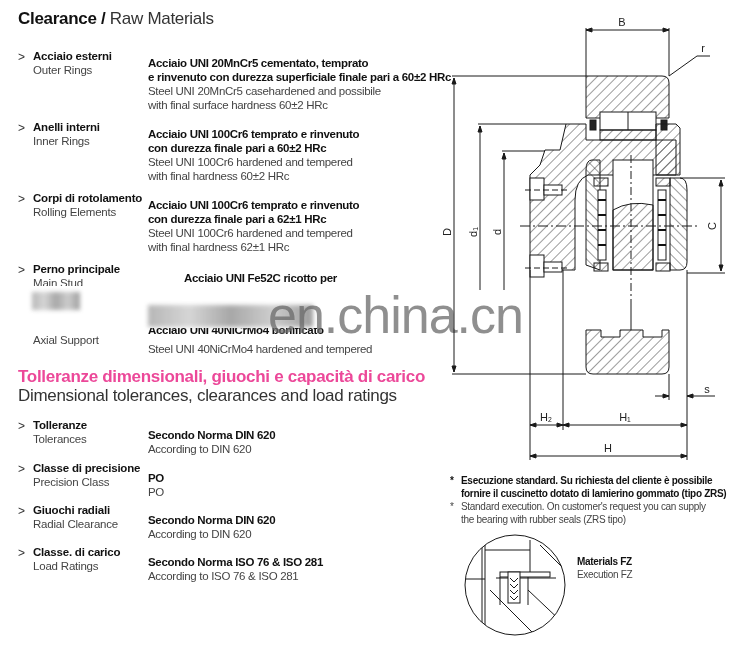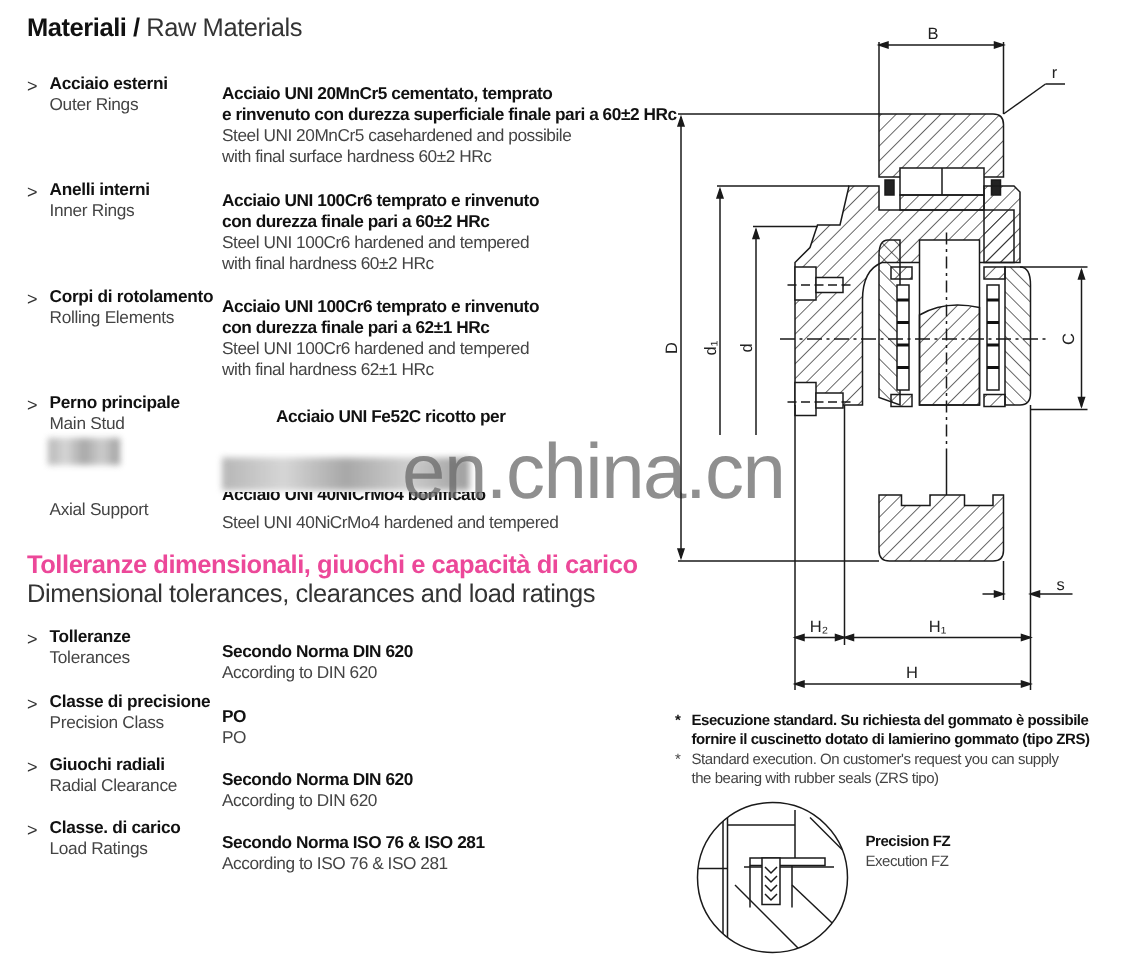--- a/index.html
+++ b/index.html
@@ -21,21 +21,21 @@
   .note .star { position:absolute; left:0; }
   .note .t { position:absolute; left:11px; }
   .fz-it { position:absolute; left:577px; top:556px; font-size:10px; font-weight:bold; color:#111; white-space:nowrap; letter-spacing:-0.3px; }
   .fz-en { position:absolute; left:577px; top:569px; font-size:10px; color:#444; white-space:nowrap; letter-spacing:-0.3px; }
   .dimtxt { font-family:"Liberation Sans", sans-serif; font-size:11px; fill:#222; }
 </style>
 </head>
 <body>
 
 <div class="abs h1" style="left:18px; top:9px;">
-  <b>Materiali /</b><span class="lt"> Raw Materials</span>
+  <b>Clearance /</b><span class="lt"> Raw Materials</span>
 </div>
 
 <div class="row" style="top:50px;">
   <span class="arrow" style="top:0;">&gt;</span>
   <span class="lbl-it" style="top:0;">Acciaio esterni</span>
   <span class="lbl-en" style="top:14px;">Outer Rings</span>
   <span class="desc-it" style="top:6px;">Acciaio UNI 20MnCr5 cementato, temprato</span>
   <span class="desc-it" style="top:20px;">e rinvenuto con durezza superficiale finale pari a 60±2 HRc</span>
   <span class="desc-en" style="top:34px;">Steel UNI 20MnCr5 casehardened and possibile</span>
   <span class="desc-en" style="top:48px;">with final surface hardness 60±2 HRc</span>
@@ -261,23 +261,23 @@
       <line x1="528" y1="577" x2="528" y2="605"></line>
       <line x1="490" y1="590" x2="535" y2="635"></line>
       <line x1="528" y1="590" x2="565" y2="625"></line>
       <line x1="540" y1="545" x2="570" y2="575"></line>
     </g>
   </g>
 </svg>
 
 <div class="note" style="top:474px; font-weight:bold; color:#111;">
   <span class="star">*</span>
-  <span class="t" style="top:0;">Esecuzione standard. Su richiesta del gommato è possibile</span>
+  <span class="t" style="top:0;">Esecuzione standard. Su richiesta del cliente è possibile</span>
   <span class="t" style="top:13px;">fornire il cuscinetto dotato di lamierino gommato (tipo ZRS)</span>
 </div>
 <div class="note" style="top:500px; color:#444;">
   <span class="star">*</span>
   <span class="t" style="top:0;">Standard execution. On customer's request you can supply</span>
   <span class="t" style="top:13px;">the bearing with rubber seals (ZRS tipo)</span>
 </div>
 
-<div class="fz-it">Precision FZ</div>
+<div class="fz-it">Materials FZ</div>
 <div class="fz-en">Execution FZ</div>
 
 </body></html>

